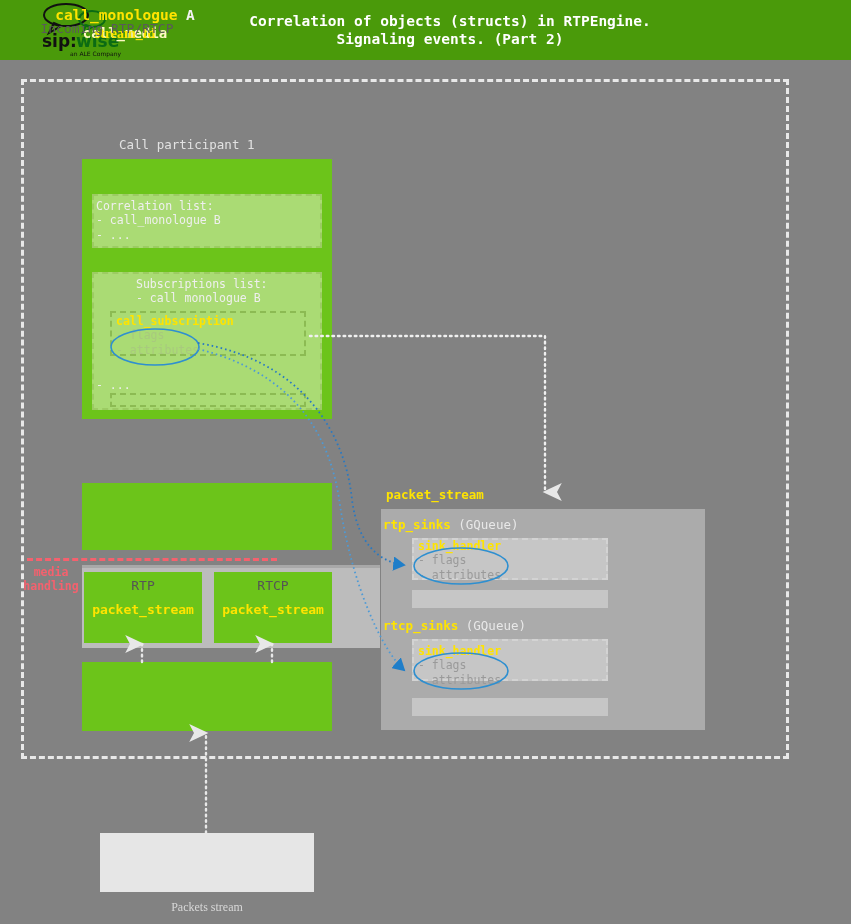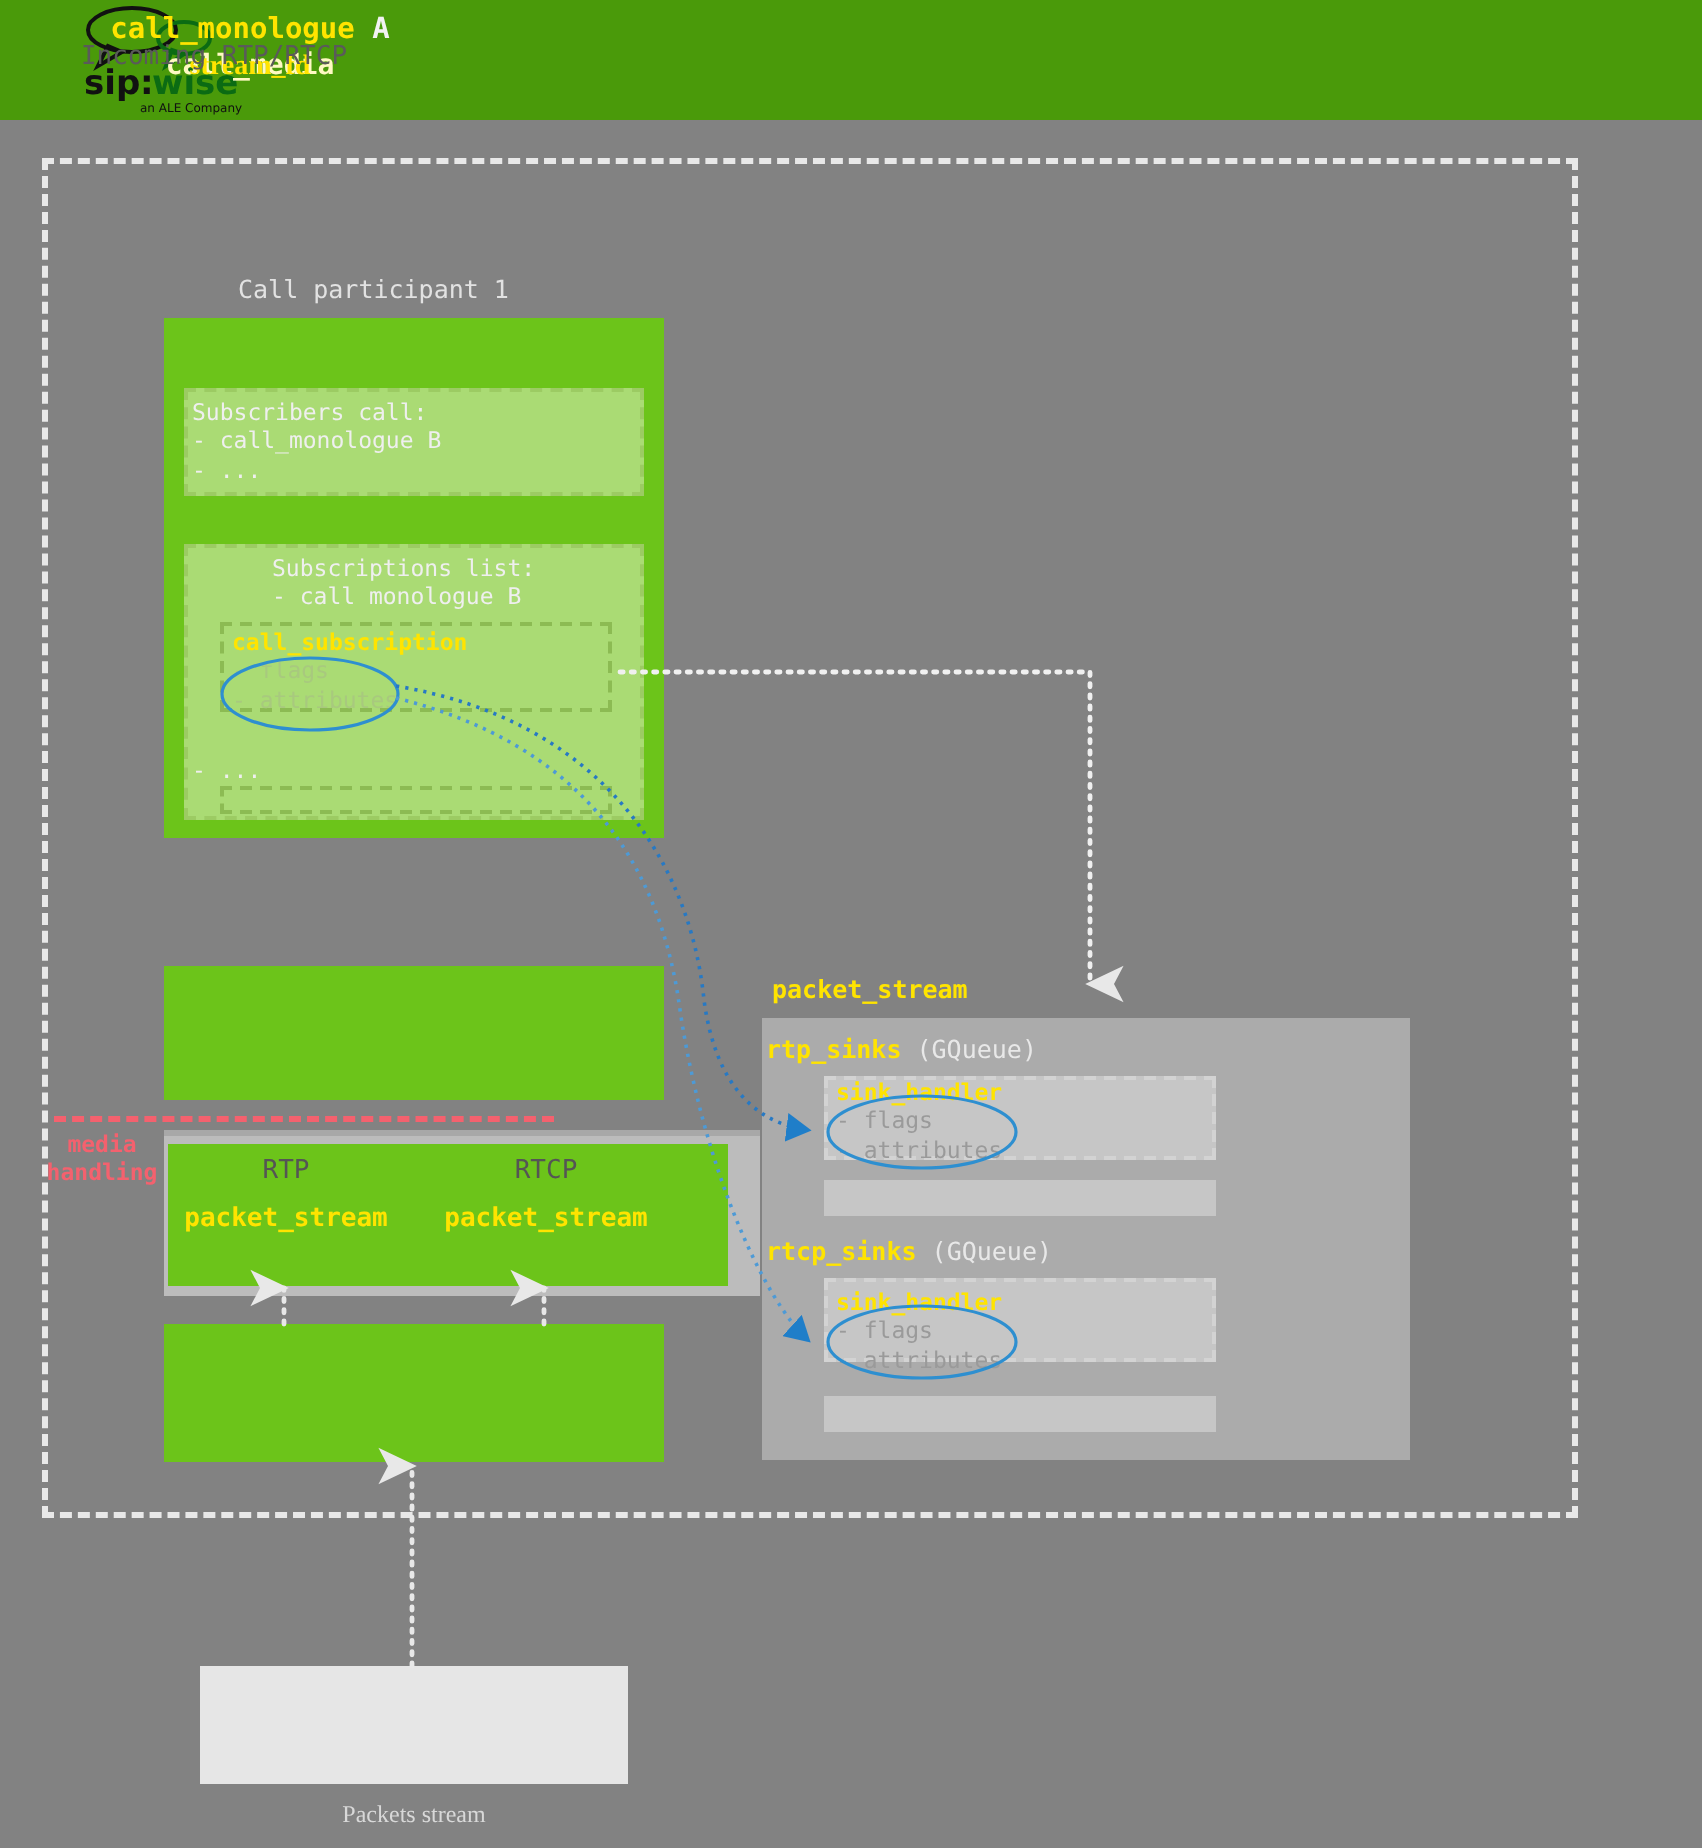--- a/index.html
+++ b/index.html
@@ -102,21 +102,21 @@
   
   #stream-band{
     position:absolute;left:82px;top:568px;width:298px;height:80px;
     background:#bcbcbc;
   }
   #stream-band-inner{
     position:absolute;left:82px;top:565px;width:298px;height:5px;
     background:#a8a8a8;
   }
   .pstream{
-    position:absolute;top:572px;width:118px;height:71px;background:#6cc41a;padding-left:32px;
+    position:absolute;top:572px;width:118px;height:71px;background:#6cc41a;
   }
   #pstream-rtp{left:84px;}
   #pstream-rtcp{left:214px;}
   .pstream .proto{
     position:absolute;left:0;top:6px;width:118px;text-align:center;
     color:#555555;font-size:13px;white-space:pre;
   }
   .pstream .sname{
     position:absolute;left:0;top:30px;width:118px;text-align:center;
     color:#ffe400;font-size:13px;font-weight:bold;white-space:pre;
@@ -197,30 +197,34 @@
         <path d="M24 21 L19 31 L31 24 Z" fill="none" stroke="#111" stroke-width="2"></path>
         <ellipse cx="62" cy="17" rx="13" ry="8" fill="none" stroke="#0b6b13" stroke-width="2"></ellipse>
         <path d="M56 23 L53 31 L62 25 Z" fill="none" stroke="#0b6b13" stroke-width="2"></path>
       </g>
       <text x="12" y="45" font-family="DejaVu Sans, sans-serif" font-size="17" font-weight="bold" fill="#111">sip</text>
       <text x="40" y="45" font-family="DejaVu Sans, sans-serif" font-size="17" font-weight="bold" fill="#111">:</text>
       <text x="46" y="45" font-family="DejaVu Sans, sans-serif" font-size="17" font-weight="bold" fill="#0b6b13">wise</text>
       <text x="40" y="54" font-family="DejaVu Sans, sans-serif" font-size="6" fill="#111">an ALE Company</text>
     </svg>
   </div>
+  <div id="title">
+    <div>Correlation of objects (structs) in RTPEngine.</div>
+    <div>Signaling events. (Part 2)</div>
+  </div>
 </div>
 
 <div id="participant-box"></div>
 <div id="participant-label">Call participant 1</div>
 
 <div id="monologue"></div>
 <div id="monologue-title"><span>call_monologue</span><span class="plain"> A</span></div>
 
 <div id="subscribers" class="inner-dashed"></div>
-<div id="subscribers-text" class="listtext">Subscribers call:
+<div id="subscribers-text" class="listtext">Correlation list:
 - call_monologue B
 - ...</div>
 
 <div id="subscriptions" class="inner-dashed"></div>
 <div id="subscriptions-text" class="listtext">Subscriptions list:
 - call monologue B</div>
 <div id="callsub-box"></div>
 <div id="callsub-title">call_subscription</div>
 <div id="callsub-lines">- flags
 - attributes</div>

